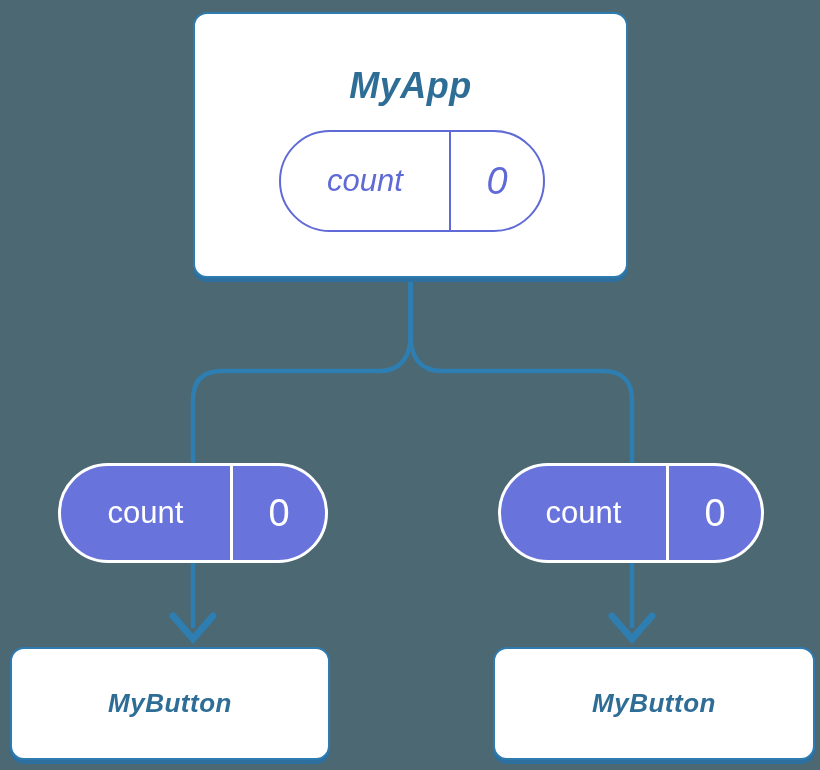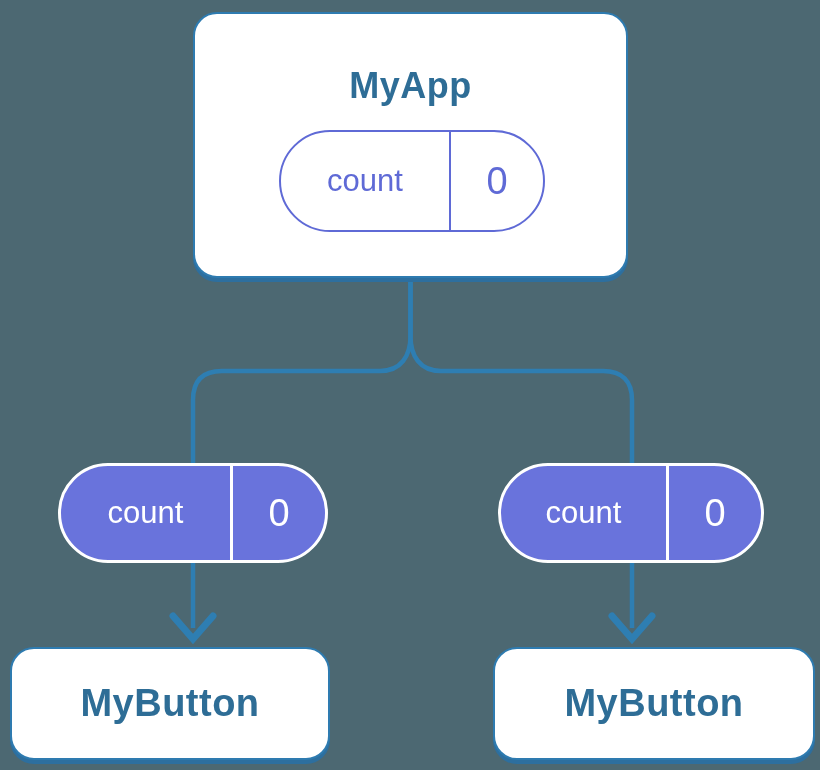--- a/index.html
+++ b/index.html
@@ -44,23 +44,24 @@
   .connectors .chevron{
     stroke-width:7;
     stroke-linecap:round;
     stroke-linejoin:miter;
   }
   .card{
     position:absolute;
     z-index:2;
     background:var(--card-fill);
     border:2px solid var(--card-border);
-    border-radius:24px;
+    border-radius:14px;
     box-shadow:0 4px 0 var(--card-shadow);
     box-sizing:border-box;
+    font-style:italic;
   }
   .card.root{
     left:193px;
     top:12px;
     width:435px;
     height:266px;
   }
   .node-title{
     color:var(--node-label-text);
     font-size:36px;
@@ -129,21 +130,21 @@
     left:498px;
     top:463px;
     width:266px;
   }
   .card.leaf{
     display:flex;
     align-items:center;
     justify-content:center;
   }
   .card.leaf .node-title{
-    font-size:38px;
+    font-size:26px;
   }
   .card.leaf.left{
     left:10px;
     top:647px;
     width:320px;
     height:113px;
   }
   .card.leaf.right{
     left:493px;
     top:647px;

